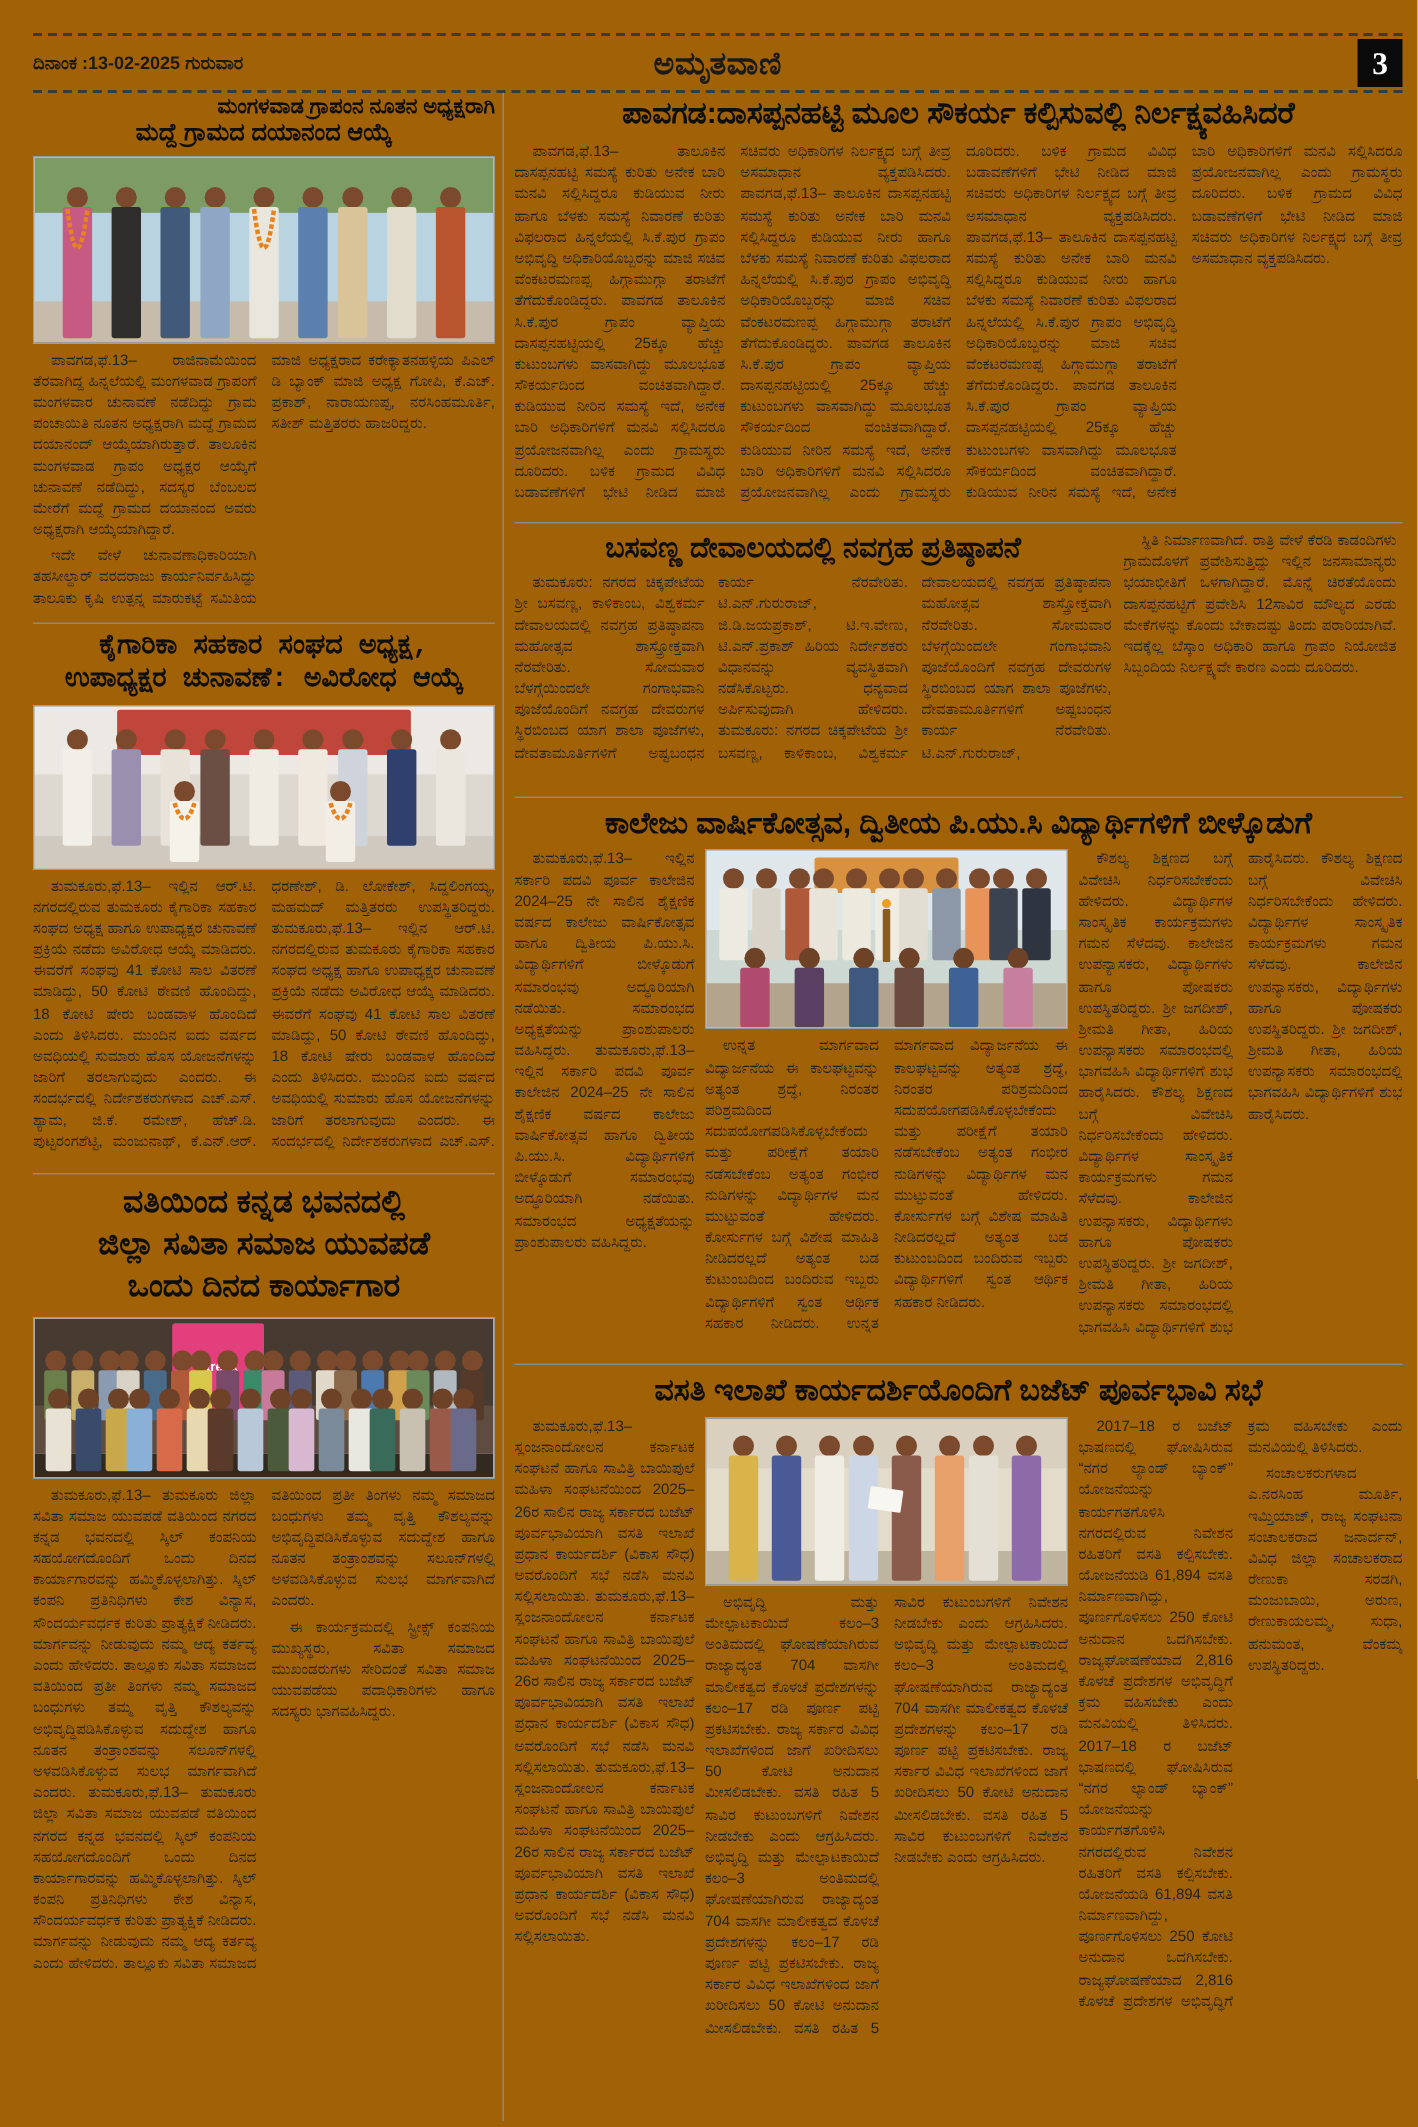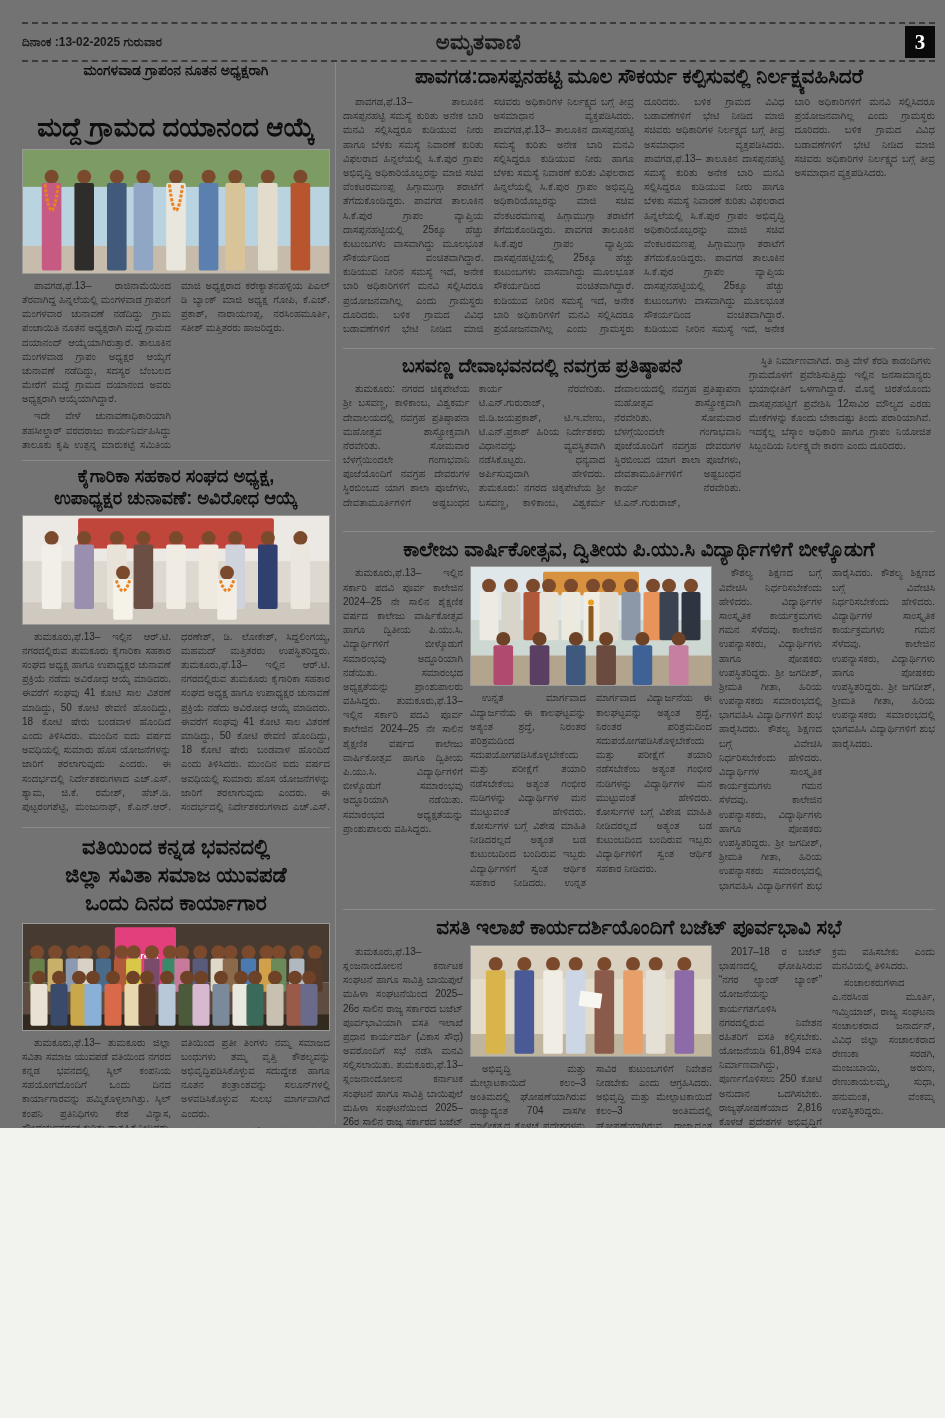--- a/index.html
+++ b/index.html
@@ -1,35 +1,35 @@
 <!DOCTYPE html>
 <html><head>
 <meta charset="utf-8">
 <style>
   html,body{margin:0;padding:0;background:#f2f2ee;}
-  .sheet{position:relative;width:945px;height:1128px;background:#737373;color:#1a1a1a;
+  .sheet{position:relative;width:945px;height:1418px;background:#a16207;color:#1a1a1a;
          font-family:"Liberation Sans",sans-serif;overflow:hidden;}
   
   .hdr{position:absolute;left:22px;right:10px;top:22px;height:36px;
        border-top:2px dashed #3a3a3a;border-bottom:2px dashed #3a3a3a;
        display:flex;align-items:center;}
   .hdr-date{font-size:12px;font-weight:bold;width:250px;}
   .hdr-title{flex:1;text-align:center;font-size:21px;font-weight:bold;letter-spacing:.5px;
              font-family:"Liberation Serif",serif;}
   .hdr-page{width:250px;display:flex;justify-content:flex-end;}
   .pagebox{background:#0a0a0a;color:#fff;width:30px;height:32px;display:flex;align-items:center;
            justify-content:center;font-family:"Liberation Serif",serif;font-size:21px;font-weight:bold;}
   
   .main{position:absolute;top:62px;left:22px;right:10px;bottom:4px;display:flex;}
   .colL{width:308px;padding-right:5px;}
   .colR{flex:1;border-left:1px solid #8a8a8a;padding-left:7px;}
   .headline{font-weight:bold;text-align:center;color:#0e0e0e;line-height:1.22;}
-  .kicker{font-size:14px;}
-  .h-l1{font-size:26px;margin-top:33px;}
-  .h-l2{font-size:18px;}
+  .kicker{font-size:14px;text-align:right;}
+  .h-l1{font-size:16px;}
+  .h-l2{font-size:18px;font-family:Liberation Mono, monospace;}
   .h-l3{font-size:21px;line-height:1.35;}
   .h-r1{font-size:20px;line-height:1.4;}
   .h-sub{font-size:19px;}
   .h-r2{font-size:20px;}
   .photo{width:100%;border:1px solid #9a9a9a;box-sizing:border-box;overflow:hidden;background:#ddd;}
   .body{font-size:10px;line-height:1.42;text-align:justify;color:#222;overflow:hidden;}
   .body p{margin:0 0 3px 0;text-indent:12px;}
   .cols2{column-count:2;column-gap:10px;column-fill:auto;}
   .cols3{column-count:3;column-gap:9px;column-fill:auto;}
   .cols4{column-count:4;column-gap:10px;column-fill:auto;}
@@ -229,21 +229,21 @@
         <div class="gap"></div>
         <div class="body cols4" style="height:248px">
           <p>ಪಾವಗಡ,ಫೆ.13– ತಾಲೂಕಿನ ದಾಸಪ್ಪನಹಟ್ಟಿ ಸಮಸ್ಯೆ ಕುರಿತು ಅನೇಕ ಬಾರಿ ಮನವಿ ಸಲ್ಲಿಸಿದ್ದರೂ ಕುಡಿಯುವ ನೀರು ಹಾಗೂ ಬೆಳಕು ಸಮಸ್ಯೆ ನಿವಾರಣೆ ಕುರಿತು ವಿಫಲರಾದ ಹಿನ್ನಲೆಯಲ್ಲಿ ಸಿ.ಕೆ.ಪುರ ಗ್ರಾಪಂ ಅಭಿವೃದ್ಧಿ ಅಧಿಕಾರಿಯೊಬ್ಬರನ್ನು ಮಾಜಿ ಸಚಿವ ವೆಂಕಟರಮಣಪ್ಪ ಹಿಗ್ಗಾಮುಗ್ಗಾ ತರಾಟೆಗೆ ತೆಗೆದುಕೊಂಡಿದ್ದರು. ಪಾವಗಡ ತಾಲೂಕಿನ ಸಿ.ಕೆ.ಪುರ ಗ್ರಾಪಂ ವ್ಯಾಪ್ತಿಯ ದಾಸಪ್ಪನಹಟ್ಟಿಯಲ್ಲಿ 25ಕ್ಕೂ ಹೆಚ್ಚು ಕುಟುಂಬಗಳು ವಾಸವಾಗಿದ್ದು ಮೂಲಭೂತ ಸೌಕರ್ಯದಿಂದ ವಂಚಿತವಾಗಿದ್ದಾರೆ. ಕುಡಿಯುವ ನೀರಿನ ಸಮಸ್ಯೆ ಇದೆ, ಅನೇಕ ಬಾರಿ ಅಧಿಕಾರಿಗಳಿಗೆ ಮನವಿ ಸಲ್ಲಿಸಿದರೂ ಪ್ರಯೋಜನವಾಗಿಲ್ಲ ಎಂದು ಗ್ರಾಮಸ್ಥರು ದೂರಿದರು. ಬಳಿಕ ಗ್ರಾಮದ ವಿವಿಧ ಬಡಾವಣೆಗಳಿಗೆ ಭೇಟಿ ನೀಡಿದ ಮಾಜಿ ಸಚಿವರು ಅಧಿಕಾರಿಗಳ ನಿರ್ಲಕ್ಷ್ಯದ ಬಗ್ಗೆ ತೀವ್ರ ಅಸಮಾಧಾನ ವ್ಯಕ್ತಪಡಿಸಿದರು. ಪಾವಗಡ,ಫೆ.13– ತಾಲೂಕಿನ ದಾಸಪ್ಪನಹಟ್ಟಿ ಸಮಸ್ಯೆ ಕುರಿತು ಅನೇಕ ಬಾರಿ ಮನವಿ ಸಲ್ಲಿಸಿದ್ದರೂ ಕುಡಿಯುವ ನೀರು ಹಾಗೂ ಬೆಳಕು ಸಮಸ್ಯೆ ನಿವಾರಣೆ ಕುರಿತು ವಿಫಲರಾದ ಹಿನ್ನಲೆಯಲ್ಲಿ ಸಿ.ಕೆ.ಪುರ ಗ್ರಾಪಂ ಅಭಿವೃದ್ಧಿ ಅಧಿಕಾರಿಯೊಬ್ಬರನ್ನು ಮಾಜಿ ಸಚಿವ ವೆಂಕಟರಮಣಪ್ಪ ಹಿಗ್ಗಾಮುಗ್ಗಾ ತರಾಟೆಗೆ ತೆಗೆದುಕೊಂಡಿದ್ದರು. ಪಾವಗಡ ತಾಲೂಕಿನ ಸಿ.ಕೆ.ಪುರ ಗ್ರಾಪಂ ವ್ಯಾಪ್ತಿಯ ದಾಸಪ್ಪನಹಟ್ಟಿಯಲ್ಲಿ 25ಕ್ಕೂ ಹೆಚ್ಚು ಕುಟುಂಬಗಳು ವಾಸವಾಗಿದ್ದು ಮೂಲಭೂತ ಸೌಕರ್ಯದಿಂದ ವಂಚಿತವಾಗಿದ್ದಾರೆ. ಕುಡಿಯುವ ನೀರಿನ ಸಮಸ್ಯೆ ಇದೆ, ಅನೇಕ ಬಾರಿ ಅಧಿಕಾರಿಗಳಿಗೆ ಮನವಿ ಸಲ್ಲಿಸಿದರೂ ಪ್ರಯೋಜನವಾಗಿಲ್ಲ ಎಂದು ಗ್ರಾಮಸ್ಥರು ದೂರಿದರು. ಬಳಿಕ ಗ್ರಾಮದ ವಿವಿಧ ಬಡಾವಣೆಗಳಿಗೆ ಭೇಟಿ ನೀಡಿದ ಮಾಜಿ ಸಚಿವರು ಅಧಿಕಾರಿಗಳ ನಿರ್ಲಕ್ಷ್ಯದ ಬಗ್ಗೆ ತೀವ್ರ ಅಸಮಾಧಾನ ವ್ಯಕ್ತಪಡಿಸಿದರು. ಪಾವಗಡ,ಫೆ.13– ತಾಲೂಕಿನ ದಾಸಪ್ಪನಹಟ್ಟಿ ಸಮಸ್ಯೆ ಕುರಿತು ಅನೇಕ ಬಾರಿ ಮನವಿ ಸಲ್ಲಿಸಿದ್ದರೂ ಕುಡಿಯುವ ನೀರು ಹಾಗೂ ಬೆಳಕು ಸಮಸ್ಯೆ ನಿವಾರಣೆ ಕುರಿತು ವಿಫಲರಾದ ಹಿನ್ನಲೆಯಲ್ಲಿ ಸಿ.ಕೆ.ಪುರ ಗ್ರಾಪಂ ಅಭಿವೃದ್ಧಿ ಅಧಿಕಾರಿಯೊಬ್ಬರನ್ನು ಮಾಜಿ ಸಚಿವ ವೆಂಕಟರಮಣಪ್ಪ ಹಿಗ್ಗಾಮುಗ್ಗಾ ತರಾಟೆಗೆ ತೆಗೆದುಕೊಂಡಿದ್ದರು. ಪಾವಗಡ ತಾಲೂಕಿನ ಸಿ.ಕೆ.ಪುರ ಗ್ರಾಪಂ ವ್ಯಾಪ್ತಿಯ ದಾಸಪ್ಪನಹಟ್ಟಿಯಲ್ಲಿ 25ಕ್ಕೂ ಹೆಚ್ಚು ಕುಟುಂಬಗಳು ವಾಸವಾಗಿದ್ದು ಮೂಲಭೂತ ಸೌಕರ್ಯದಿಂದ ವಂಚಿತವಾಗಿದ್ದಾರೆ. ಕುಡಿಯುವ ನೀರಿನ ಸಮಸ್ಯೆ ಇದೆ, ಅನೇಕ ಬಾರಿ ಅಧಿಕಾರಿಗಳಿಗೆ ಮನವಿ ಸಲ್ಲಿಸಿದರೂ ಪ್ರಯೋಜನವಾಗಿಲ್ಲ ಎಂದು ಗ್ರಾಮಸ್ಥರು ದೂರಿದರು. ಬಳಿಕ ಗ್ರಾಮದ ವಿವಿಧ ಬಡಾವಣೆಗಳಿಗೆ ಭೇಟಿ ನೀಡಿದ ಮಾಜಿ ಸಚಿವರು ಅಧಿಕಾರಿಗಳ ನಿರ್ಲಕ್ಷ್ಯದ ಬಗ್ಗೆ ತೀವ್ರ ಅಸಮಾಧಾನ ವ್ಯಕ್ತಪಡಿಸಿದರು.</p>
         </div>
       </div>
 
       <div class="hr"></div>
 
       <div class="row">
         <div style="width:398px">
-          <div class="headline h-sub">ಬಸವಣ್ಣ ದೇವಾಭವನದಲ್ಲಿ ನವಗ್ರಹ ಪ್ರತಿಷ್ಠಾಪನೆ</div>
+          <div class="headline h-sub">ಬಸವಣ್ಣ ದೇವಾಲಯದಲ್ಲಿ ನವಗ್ರಹ ಪ್ರತಿಷ್ಠಾಪನೆ</div>
           <div class="gap"></div>
           <div class="body cols3" style="height:138px">
             <p>ತುಮಕೂರು: ನಗರದ ಚಿಕ್ಕಪೇಟೆಯ ಶ್ರೀ ಬಸವಣ್ಣ, ಕಾಳಿಕಾಂಬ, ವಿಶ್ವಕರ್ಮ ದೇವಾಲಯದಲ್ಲಿ ನವಗ್ರಹ ಪ್ರತಿಷ್ಠಾಪನಾ ಮಹೋತ್ಸವ ಶಾಸ್ತ್ರೋಕ್ತವಾಗಿ ನೆರವೇರಿತು. ಸೋಮವಾರ ಬೆಳಗ್ಗೆಯಿಂದಲೇ ಗಂಗಾಭವಾನಿ ಪೂಜೆಯೊಂದಿಗೆ ನವಗ್ರಹ ದೇವರುಗಳ ಸ್ಥಿರಬಿಂಬದ ಯಾಗ ಶಾಲಾ ಪೂಜೆಗಳು, ದೇವತಾಮೂರ್ತಿಗಳಿಗೆ ಅಷ್ಟಬಂಧನ ಕಾರ್ಯ ನೆರವೇರಿತು. ಟಿ.ಎನ್.ಗುರುರಾಜ್, ಜಿ.ಡಿ.ಜಯಪ್ರಕಾಶ್, ಟಿ.ಇ.ವೇಣು, ಟಿ.ಎನ್.ಪ್ರಕಾಶ್ ಹಿರಿಯ ನಿರ್ದೇಶಕರು ವಿಧಾನವನ್ನು ವ್ಯವಸ್ಥಿತವಾಗಿ ನಡೆಸಿಕೊಟ್ಟರು. ಧನ್ಯವಾದ ಅರ್ಪಿಸುವುದಾಗಿ ಹೇಳಿದರು. ತುಮಕೂರು: ನಗರದ ಚಿಕ್ಕಪೇಟೆಯ ಶ್ರೀ ಬಸವಣ್ಣ, ಕಾಳಿಕಾಂಬ, ವಿಶ್ವಕರ್ಮ ದೇವಾಲಯದಲ್ಲಿ ನವಗ್ರಹ ಪ್ರತಿಷ್ಠಾಪನಾ ಮಹೋತ್ಸವ ಶಾಸ್ತ್ರೋಕ್ತವಾಗಿ ನೆರವೇರಿತು. ಸೋಮವಾರ ಬೆಳಗ್ಗೆಯಿಂದಲೇ ಗಂಗಾಭವಾನಿ ಪೂಜೆಯೊಂದಿಗೆ ನವಗ್ರಹ ದೇವರುಗಳ ಸ್ಥಿರಬಿಂಬದ ಯಾಗ ಶಾಲಾ ಪೂಜೆಗಳು, ದೇವತಾಮೂರ್ತಿಗಳಿಗೆ ಅಷ್ಟಬಂಧನ ಕಾರ್ಯ ನೆರವೇರಿತು. ಟಿ.ಎನ್.ಗುರುರಾಜ್, ಜಿ.ಡಿ.ಜಯಪ್ರಕಾಶ್, ಟಿ.ಇ.ವೇಣು, ಟಿ.ಎನ್.ಪ್ರಕಾಶ್ ಹಿರಿಯ ನಿರ್ದೇಶಕರು ವಿಧಾನವನ್ನು ವ್ಯವಸ್ಥಿತವಾಗಿ ನಡೆಸಿಕೊಟ್ಟರು. ಧನ್ಯವಾದ ಅರ್ಪಿಸುವುದಾಗಿ ಹೇಳಿದರು.</p>
           </div>
         </div>
         <div style="width:8px"></div>
         <div class="body" style="width:182px;height:172px">
           <p>ಸ್ಥಿತಿ ನಿರ್ಮಾಣವಾಗಿದೆ. ರಾತ್ರಿ ವೇಳೆ ಕೆರಡಿ ಕಾಡಂದಿಗಳು ಗ್ರಾಮದೊಳಗೆ ಪ್ರವೇಶಿಸುತ್ತಿದ್ದು ಇಲ್ಲಿನ ಜನಸಾಮಾನ್ಯರು ಭಯಾಭೀತಿಗೆ ಒಳಗಾಗಿದ್ದಾರೆ. ಮೊನ್ನೆ ಚಿರತೆಯೊಂದು ದಾಸಪ್ಪನಹಟ್ಟಿಗೆ ಪ್ರವೇಶಿಸಿ 12ಸಾವಿರ ಮೌಲ್ಯದ ಎರಡು ಮೇಕೆಗಳನ್ನು ಕೊಂದು ಬೇಕಾದಷ್ಟು ತಿಂದು ಪರಾರಿಯಾಗಿವೆ. ಇದಕ್ಕೆಲ್ಲ ಬೆಸ್ಕಾಂ ಅಧಿಕಾರಿ ಹಾಗೂ ಗ್ರಾಪಂ ನಿಯೋಜಿತ ಸಿಬ್ಬಂದಿಯ ನಿರ್ಲಕ್ಷ್ಯವೇ ಕಾರಣ ಎಂದು ದೂರಿದರು.</p>
         </div>
       </div>

